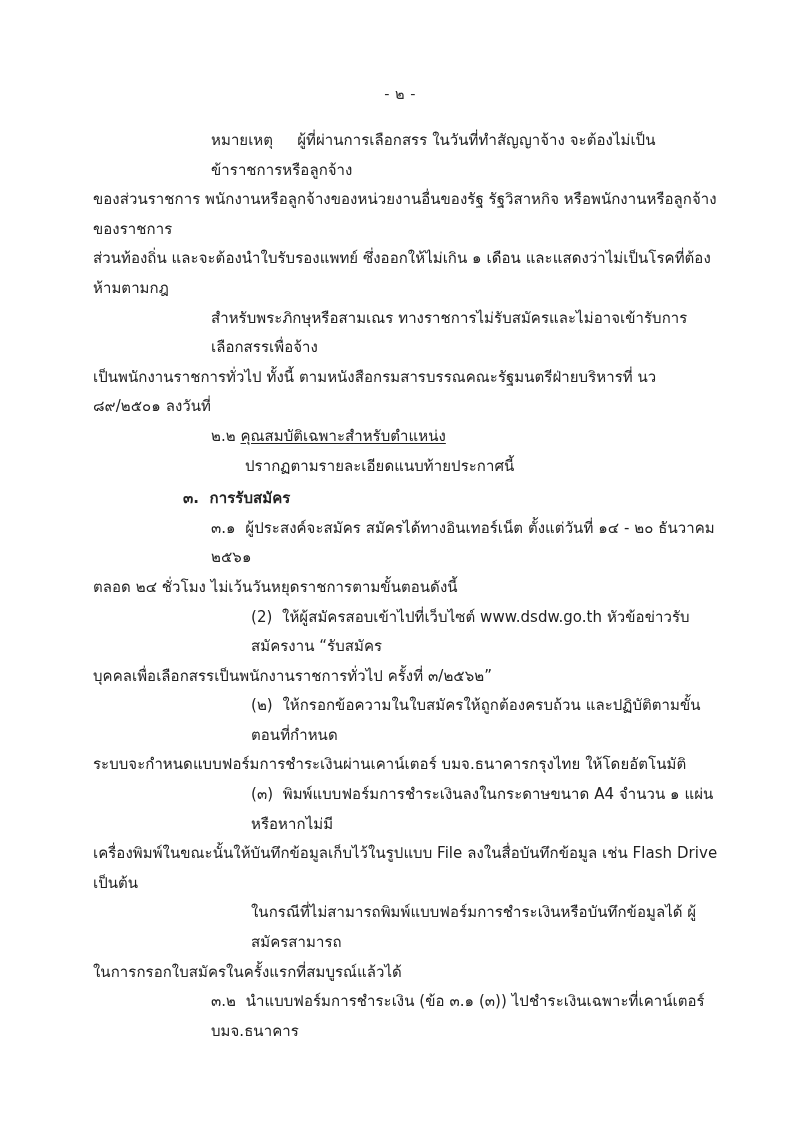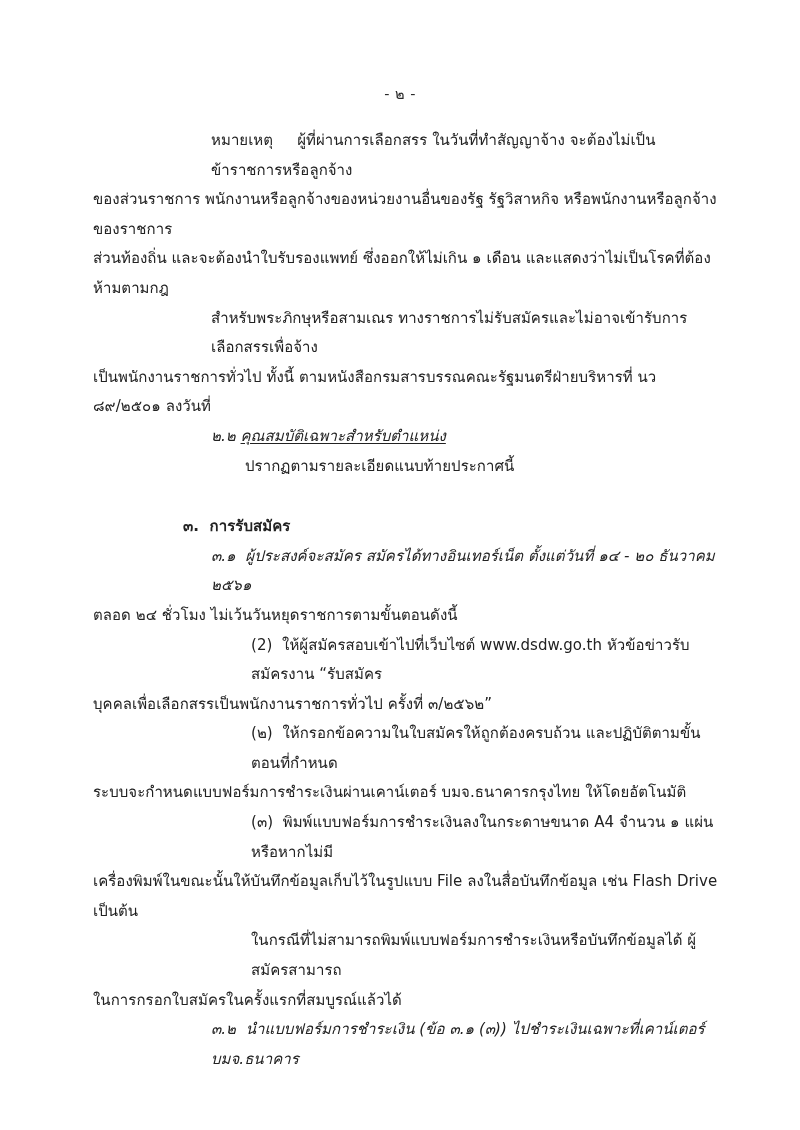--- a/index.html
+++ b/index.html
@@ -38,24 +38,24 @@
     font-size: 15px;
     line-height: 29.6px;
     color: #222222;
     white-space: pre-wrap;
     word-break: break-word;
     letter-spacing: 0.05px;
     text-align: left;
   }
   .pad-note { padding-left: 118px; }
   .pad-para { padding-left: 118px; }
-  .pad-sub  { padding-left: 118px; font-style: italic; }
+  .pad-sub  { padding-left: 118px; }
   .pad-sub2 { padding-left: 152px; }
   .pad-num  { padding-left: 158px; }
-  .pad-head { padding-left: 90px; margin-top: 28px; }
+  .pad-head { padding-left: 90px; }
   .bold { font-weight: bold; }
   .u { text-decoration: underline; text-underline-offset: 2px; }
   .gap-sm { height: 3px; }
 </style>
 </head>
 <body>
 
 <div class="page">
 
   <div class="page-number">- ๒ -</div>

